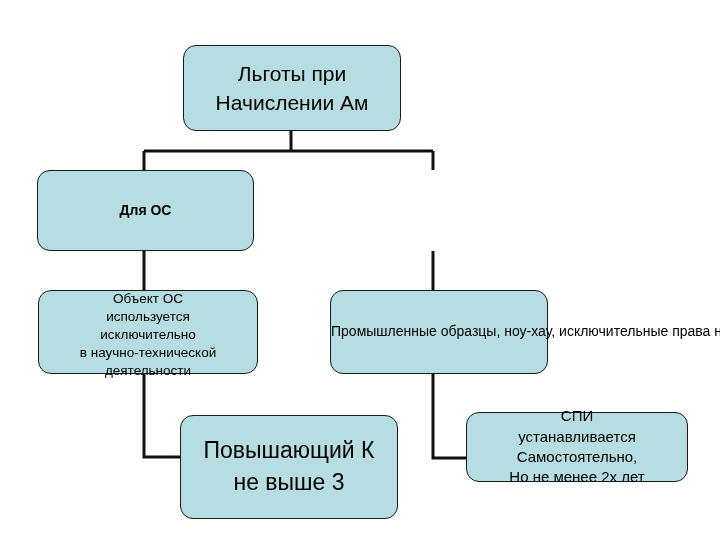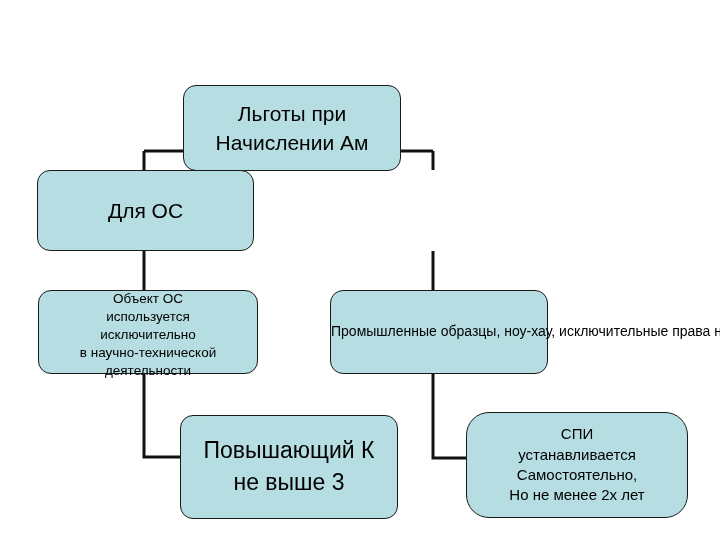--- a/index.html
+++ b/index.html
@@ -40,28 +40,28 @@
     z-index: 2;
   }
   .node .label {
     display: block;
     width: 100%;
     white-space: pre-line;
     line-height: 1.30;
   }
   
   #node-root {
-    left: 183px; top: 45px; width: 218px; height: 86px; margin-top: 40px;
+    left: 183px; top: 45px; width: 218px; height: 86px;
   }
   #node-root .label { font-size: 21px; line-height: 1.40; }
 
   #node-os {
     left: 37px; top: 170px; width: 217px; height: 81px;
   }
-  #node-os .label { font-size: 21px; }
+  #node-os .label { font-size: 14px; font-weight: bold; }
 
   #node-nma {
     left: 326px; top: 170px; width: 217px; height: 81px;
   }
   #node-nma .label { font-size: 22px; }
 
   #node-os-detail {
     left: 38px; top: 290px; width: 220px; height: 84px;
     overflow: visible;
   }
@@ -83,21 +83,21 @@
     top: 0px;
     white-space: nowrap;
   }
 
   #node-coef {
     left: 180px; top: 415px; width: 218px; height: 104px;
   }
   #node-coef .label { font-size: 23px; line-height: 1.38; }
 
   #node-spi {
-    left: 466px; top: 412px; width: 222px; height: 106px; border-radius: 23px;
+    left: 466px; top: 412px; width: 222px; height: 70px;
   }
   #node-spi .label { font-size: 15px; line-height: 1.36; }
 </style>
 </head>
 <body>
 
 <div id="diagram">
 
   <svg id="connectors" viewBox="0 0 720 540" xmlns="http://www.w3.org/2000/svg">
     <g fill="none" stroke="#111111" stroke-width="3" stroke-linecap="butt">

